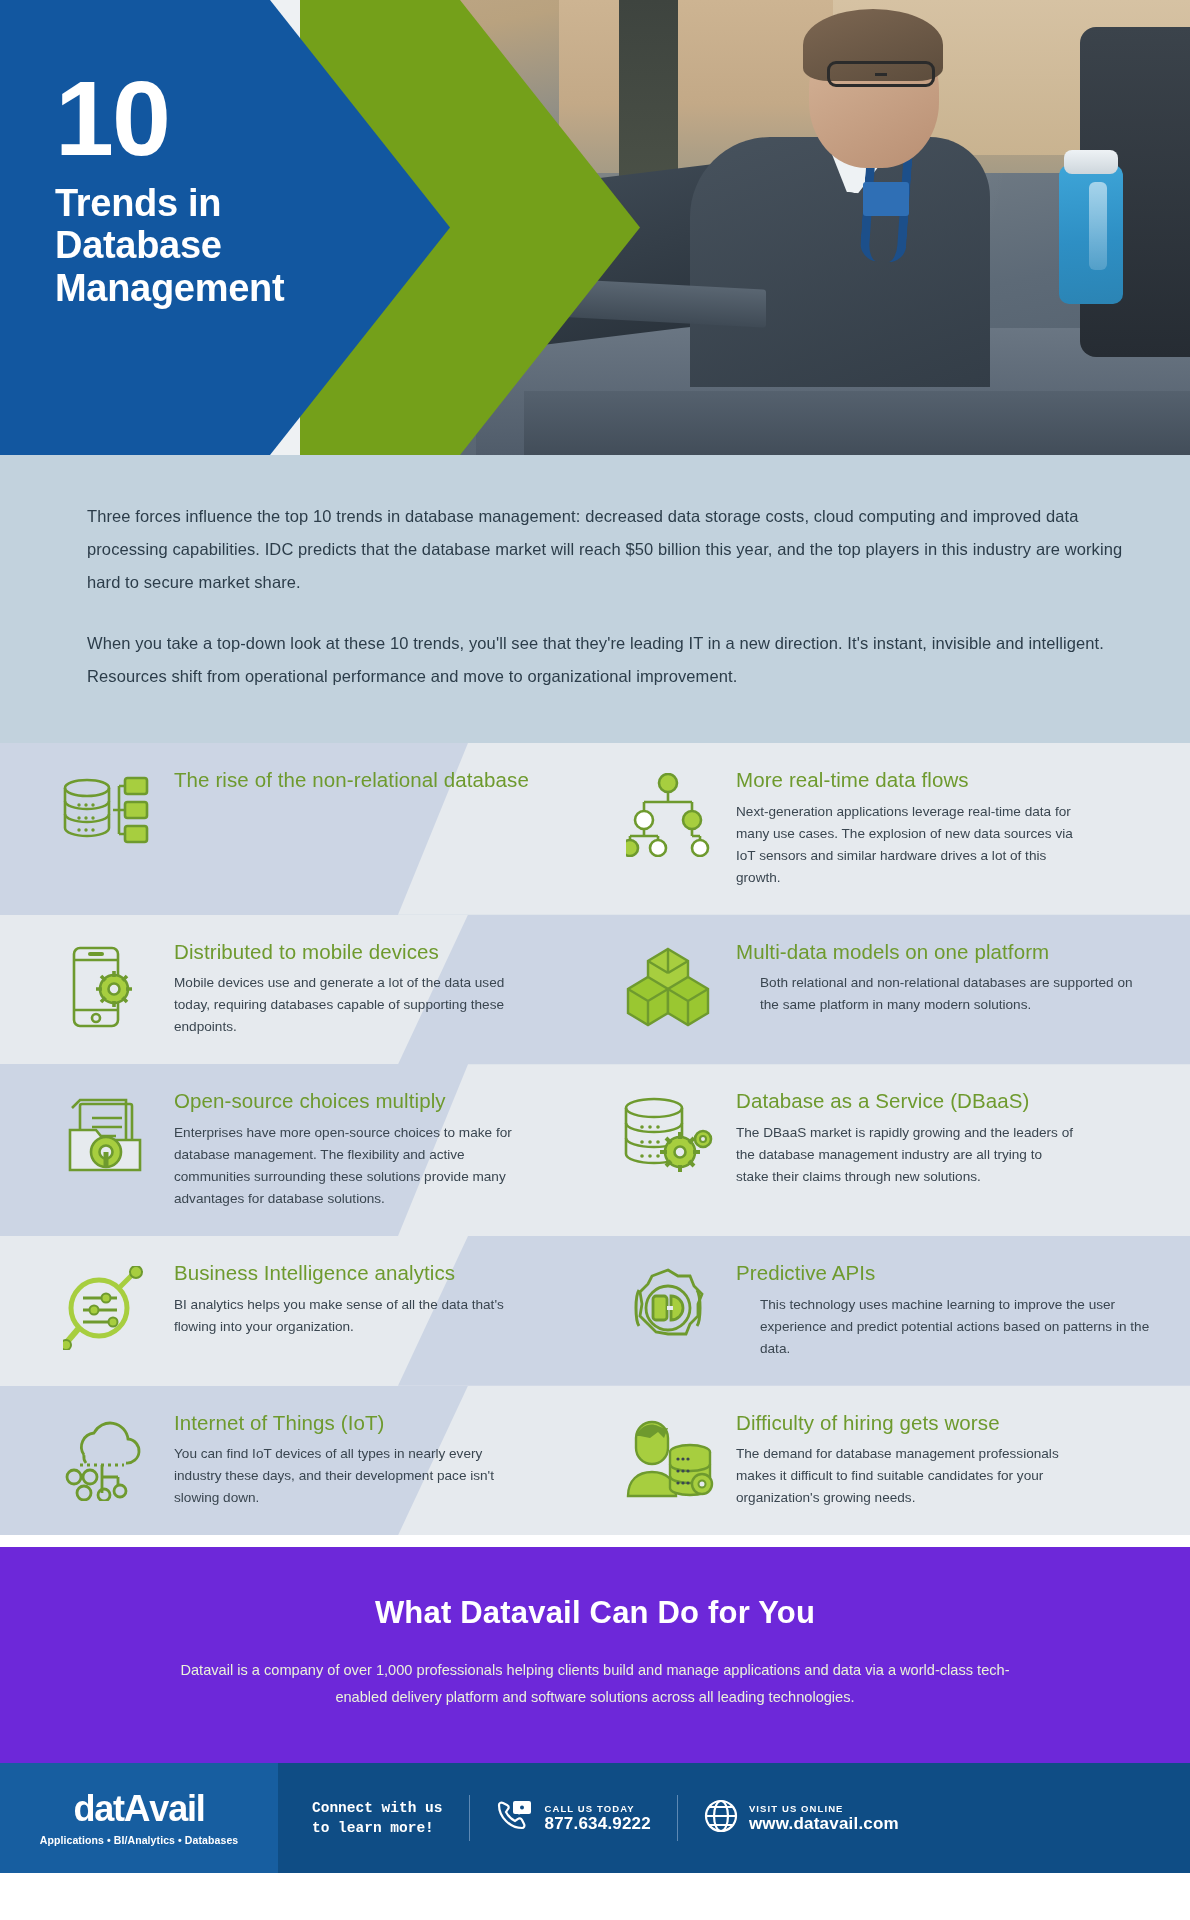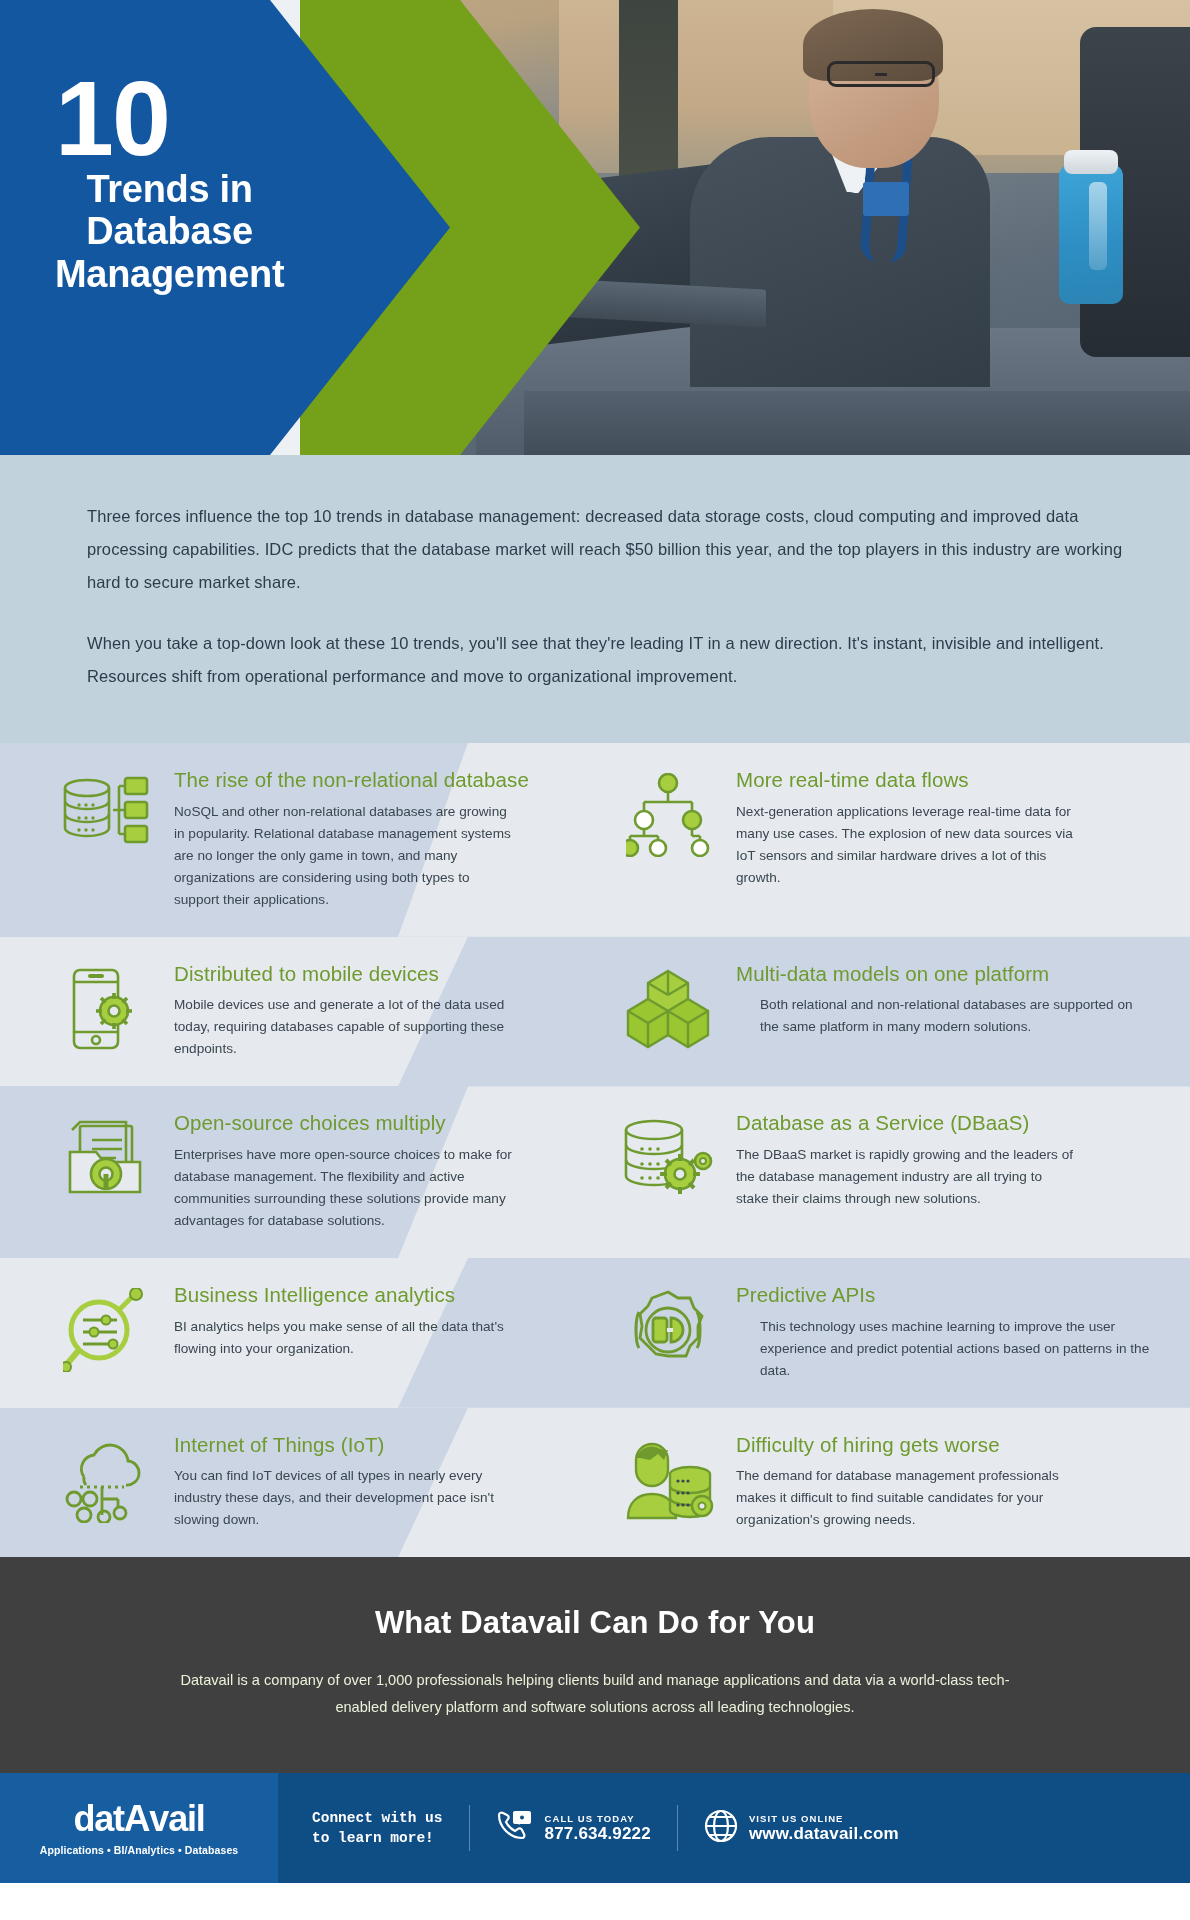--- a/index.html
+++ b/index.html
@@ -140,23 +140,22 @@
     clip-path:polygon(0 0, 270px 0, 450px 50%, 270px 100%, 0 100%);
   }
   .title-wrap {
     position:absolute; left:55px; top:70px; z-index:6; color:#fff;
   }
   .big-ten {
     font-size:106px; font-weight:700; line-height:0.92;
     letter-spacing:-2px;
   }
   .title-lines {
-    font-size:38px; font-weight:700; line-height:1.12;
+    margin-top:14px; font-size:38px; font-weight:700; line-height:1.12;
     letter-spacing:-0.3px;
-    text-align:center;
   }
 
   
   .intro {
     background:#c2d2dd;
     padding:45px 58px 50px 58px;
   }
   .intro p {
     color:#2c3d4a; font-size:16.5px; line-height:2.0;
     letter-spacing:0.1px;
@@ -194,21 +193,21 @@
     line-height:1.25; margin-bottom:8px; letter-spacing:0.1px;
   }
   .txt p {
     color:#3a4650; font-size:13.6px; line-height:1.62;
   }
   .w-narrow { max-width:342px; }
   .w-wide   { max-width:392px;margin-left:24px; }
 
   
   .cta {
-    background:#404040; padding:48px 80px 52px 80px; text-align:center;
+    background:#6d28d9; padding:48px 80px 52px 80px; text-align:center;margin-top:12px;
   }
   .cta h2 {
     color:#ffffff; font-size:31px; font-weight:700; letter-spacing:0.2px;
     margin-bottom:26px;
   }
   .cta p {
     color:#eaf2da; font-size:14.6px; line-height:1.85; max-width:880px;
     margin:0 auto;
   }
 
@@ -299,21 +298,20 @@
               <circle cx="25" cy="56" r="1.7" fill="#6e9a2e" stroke="none"></circle>
               <circle cx="32" cy="56" r="1.7" fill="#6e9a2e" stroke="none"></circle>
               <path d="M52 36h6M58 12v48M58 12h6M58 36h6M58 60h6"></path>
               <rect x="64" y="4" width="22" height="16" rx="2.5" fill="#a7ce3f" stroke="#6e9a2e"></rect>
               <rect x="64" y="28" width="22" height="16" rx="2.5" fill="#a7ce3f" stroke="#6e9a2e"></rect>
               <rect x="64" y="52" width="22" height="16" rx="2.5" fill="#a7ce3f" stroke="#6e9a2e"></rect>
             </svg>
           </div>
           <div class="txt">
             <h3>The rise of the non-relational database</h3>
-            <p class="w-narrow">NoSQL and other non-relational databases are growing in popularity. Relational database management systems are no longer the only game in town, and many organizations are considering using both types to support their applications.</p>
           </div>
         </div>
         <div class="cell cell-r">
           <div class="icon-box">
             <svg width="84" height="84" viewBox="0 0 84 84" fill="none" stroke="#6e9a2e" stroke-width="2.6">
               <circle cx="42" cy="10" r="9" fill="#a7ce3f"></circle>
               <path d="M42 19v10M18 29h48M18 29v10M66 29v10"></path>
               <circle cx="18" cy="47" r="9" fill="#fff"></circle>
               <circle cx="66" cy="47" r="9" fill="#a7ce3f"></circle>
               <path d="M18 56v7M4 63h28M4 63v6M32 63v6M66 56v7M66 63h8M74 63v6"></path>

